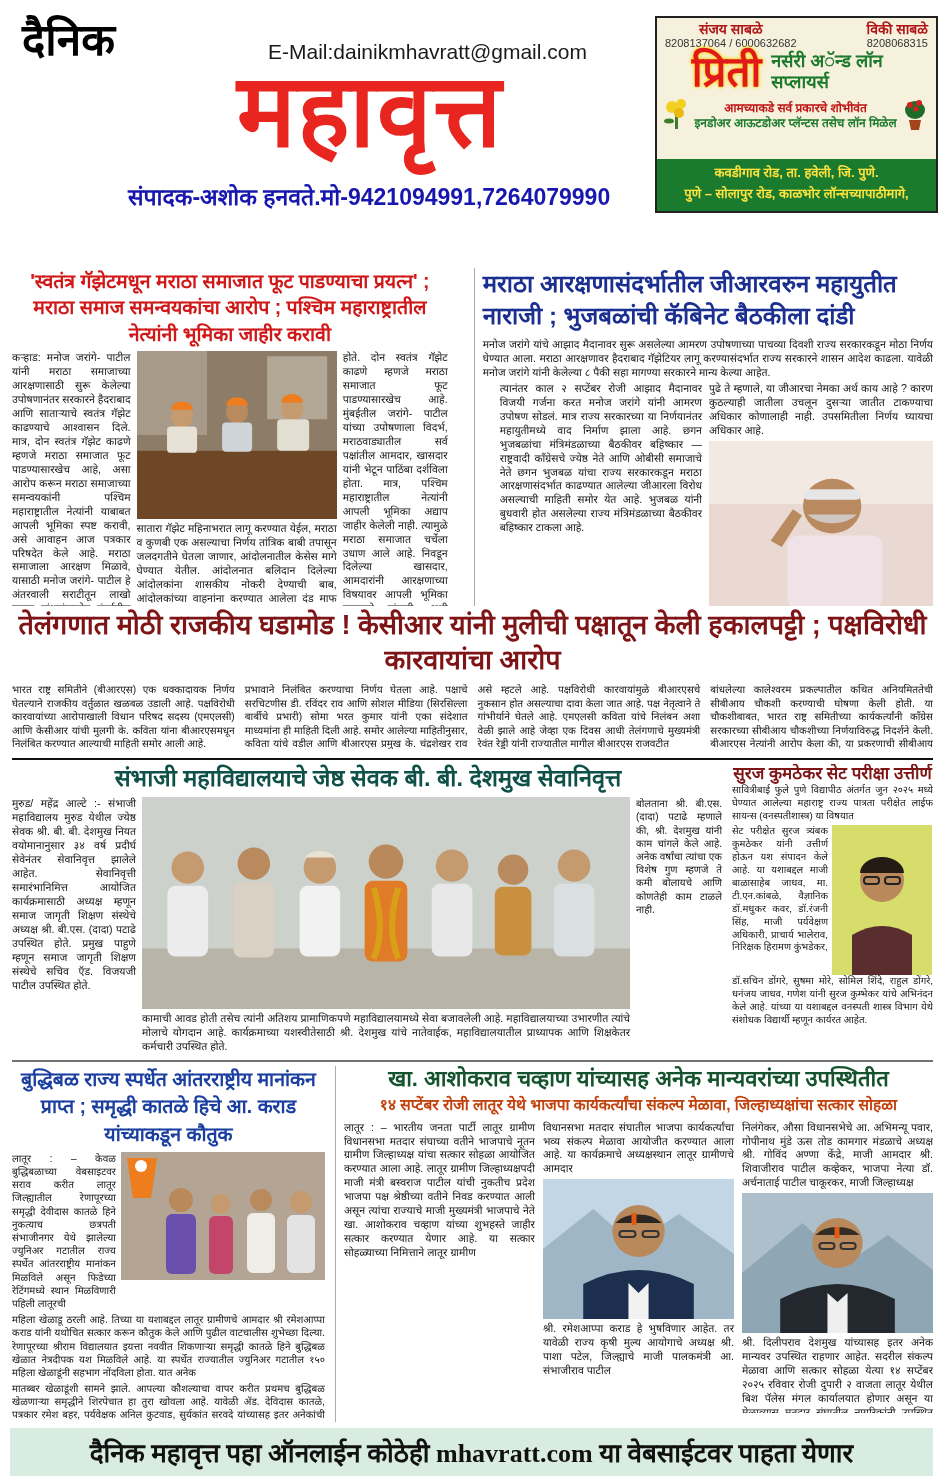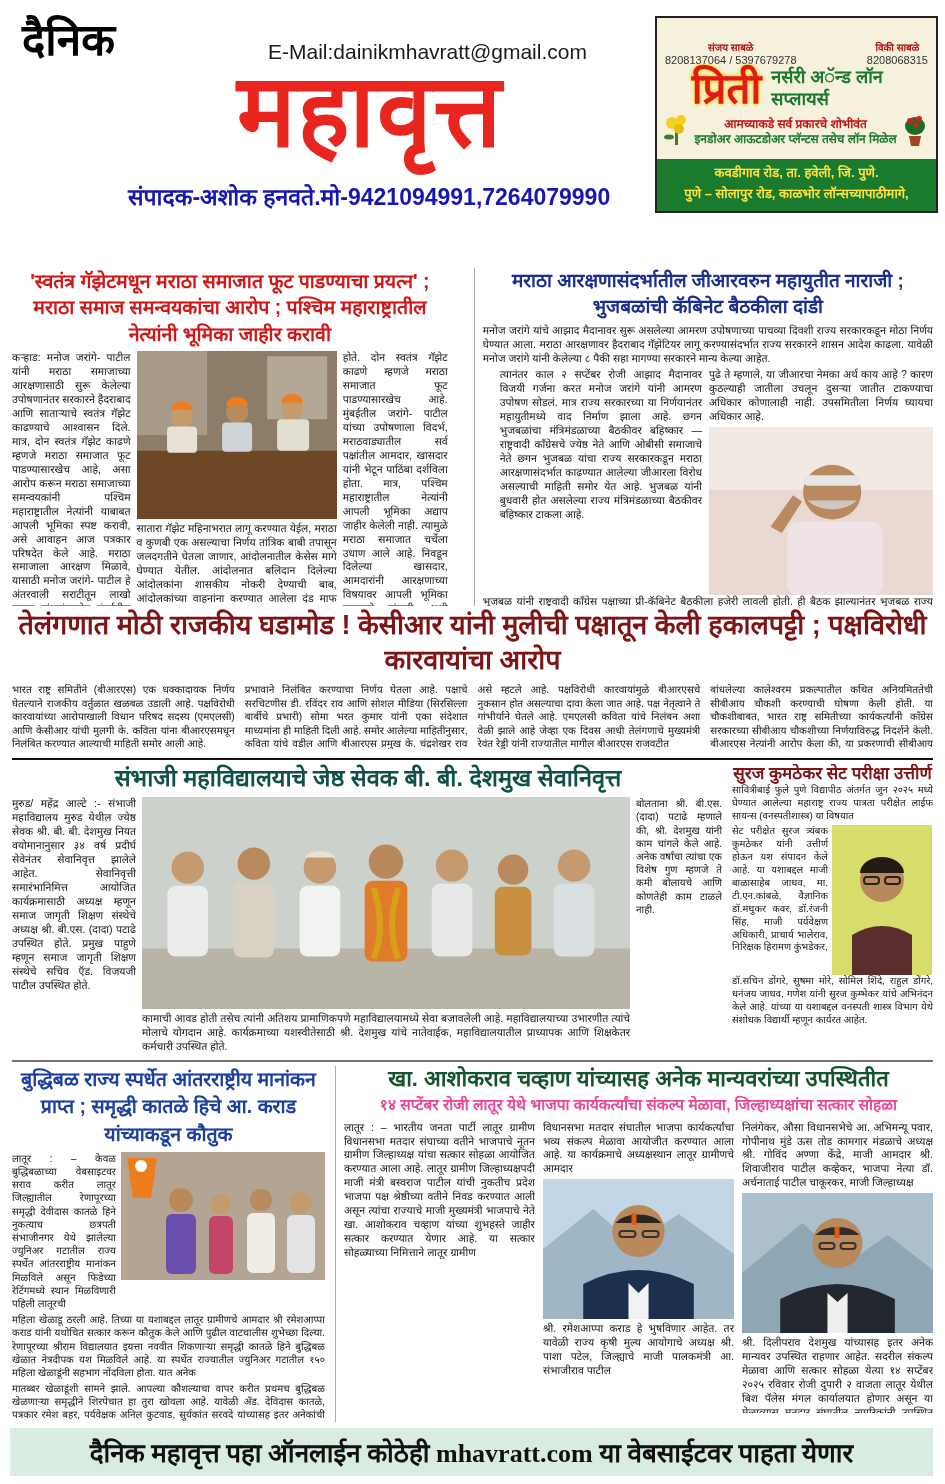--- a/index.html
+++ b/index.html
@@ -11,21 +11,21 @@
   .email{position:absolute;left:268px;top:40px;font-size:21px;color:#1a1a1a;}
   .logo{position:absolute;left:90px;top:58px;width:560px;text-align:center;
         font-size:98px;font-weight:800;color:#e8251f;line-height:1.1;
         transform:scaleY(1.04);letter-spacing:2px;}
   .editor{position:absolute;left:128px;top:180px;font-size:23px;font-weight:700;color:#1717b0;}
   
   .adbox{position:absolute;left:655px;top:16px;width:283px;height:197px;
          background:#f6f1dd;border:2px solid #222;box-sizing:border-box;overflow:hidden;}
   .ad-contacts{display:flex;justify-content:space-between;padding:3px 8px 0 8px;}
   .ad-contact{text-align:center;line-height:1.15;}
-  .ad-contact .nm{font-size:10px;font-weight:700;color:#b01616;margin-top:21px;}
+  .ad-contact .nm{font-size:14px;font-weight:700;color:#b01616;}
   .ad-contact .ph{font-size:11px;color:#333;}
   .ad-brandrow{display:flex;align-items:center;justify-content:center;gap:10px;margin-top:1px;}
   .ad-brand{font-size:42px;font-weight:800;color:#e01a1a;line-height:1;
             text-shadow:0 0 2px #ffd400,0 0 4px #ffd400;}
   .ad-brand-suffix{font-size:18px;font-weight:800;color:#1c7a2c;line-height:1.2;width:130px;}
   .ad-tagrow{display:flex;align-items:center;justify-content:center;gap:4px;margin-top:2px;}
   .ad-taglines{text-align:center;line-height:1.25;}
   .ad-tag1{font-size:12px;font-weight:700;color:#c01515;}
   .ad-tag2{font-size:12px;font-weight:700;color:#1c7a2c;}
   .ad-band{position:absolute;left:0;bottom:0;width:100%;height:52px;background:#1a7a2e;
@@ -42,21 +42,21 @@
   
   .sec-top{position:absolute;left:12px;top:268px;width:921px;height:338px;display:flex;gap:26px;}
   .art-a{width:448px;overflow:hidden;}
   .art-a .hl{color:#d01818;font-weight:800;font-size:19.5px;line-height:1.35;text-align:center;}
   .art-a .bodyrow{display:flex;gap:6px;margin-top:4px;height:272px;overflow:hidden;}
   .art-a .c1{width:122px;}
   .art-a .cmid{width:206px;display:flex;flex-direction:column;gap:3px;}
   .art-a .cmid .photo{height:168px;}
   .art-a .c3{width:108px;}
   .art-b{width:463px;border-left:1px solid #aaa;padding-left:8px;overflow:hidden;}
-  .art-b .hl{color:#1a2f8f;font-weight:800;font-size:19px;line-height:1.35;text-align:center;}
+  .art-b .hl{color:#1a2f8f;font-weight:800;font-size:24px;line-height:1.35;}
   .art-b .intro{margin-top:5px;}
   .art-b .midrow{display:flex;gap:7px;margin-top:2px;margin-left:17px;}
   .art-b .ml{flex:1;}
   .art-b .mr{width:224px;display:flex;flex-direction:column;gap:3px;}
   .art-b .mr .photo{height:168px;}
   
   .sec-kcr{position:absolute;left:12px;top:608px;width:921px;height:152px;
            border-bottom:2px solid #111;box-sizing:border-box;overflow:hidden;}
   .sec-kcr .hl{color:#7e1416;font-weight:800;font-size:27px;line-height:1.3;text-align:center;}
   .sec-kcr .cols{margin-top:5px;display:flex;gap:10px;height:66px;overflow:hidden;}
@@ -80,21 +80,21 @@
   
   .sec-bottom{position:absolute;left:12px;top:1066px;width:921px;height:356px;display:flex;gap:10px;}
   .art-f{width:316px;overflow:hidden;}
   .art-f .hl{color:#1a3fa0;font-weight:800;font-size:19.5px;line-height:1.4;text-align:center;}
   .art-f .midrow{display:flex;gap:5px;margin-top:4px;}
   .art-f .midrow .btxt{width:106px;font-size:10px;}
   .art-f .photo{width:204px;height:128px;}
   .art-f .btail{margin-top:3px;font-size:10px;}
   .art-g{width:595px;border-left:1px solid #aaa;padding-left:8px;overflow:hidden;}
   .art-g .hl{color:#14532d;font-weight:800;font-size:22px;text-align:center;line-height:1.2;}
-  .art-g .shl{color:#ec4899;font-weight:800;font-size:15.5px;text-align:center;line-height:1.3;margin-top:3px;}
+  .art-g .shl{color:#c2410c;font-weight:800;font-size:15.5px;text-align:center;line-height:1.3;margin-top:3px;}
   .art-g .cols{display:flex;gap:8px;margin-top:5px;height:292px;overflow:hidden;}
   .art-g .gc{flex:1;display:flex;flex-direction:column;gap:3px;}
   .art-g .gc .photo{height:140px;}
   
   .foot{position:absolute;left:10px;top:1428px;width:923px;height:48px;background:#d9ece2;
         display:flex;align-items:center;justify-content:center;
         font-size:26px;font-weight:700;color:#111;font-family:"Liberation Serif",serif;}
 </style>
 </head>
 <body>
@@ -104,21 +104,21 @@
   <header class="masthead">
     <div class="daily">दैनिक</div>
     <div class="email">E-Mail:dainikmhavratt@gmail.com</div>
     <div class="logo">महावृत्त</div>
     <div class="editor">संपादक-अशोक हनवते.मो-9421094991,7264079990</div>
 
     <div class="adbox">
       <div class="ad-contacts">
         <div class="ad-contact">
           <div class="nm">संजय साबळे</div>
-          <div class="ph">8208137064 / 5397679278</div>
+          <div class="ph">8208137064 / 6000632682</div>
         </div>
         <div class="ad-contact">
           <div class="nm">विकी साबळे</div>
           <div class="ph">8208068315</div>
         </div>
       </div>
       <div class="ad-brandrow">
         <span class="ad-brand">प्रिती</span>
         <span class="ad-brand-suffix">नर्सरी अॅन्ड लॉन सप्लायर्स</span>
       </div>

